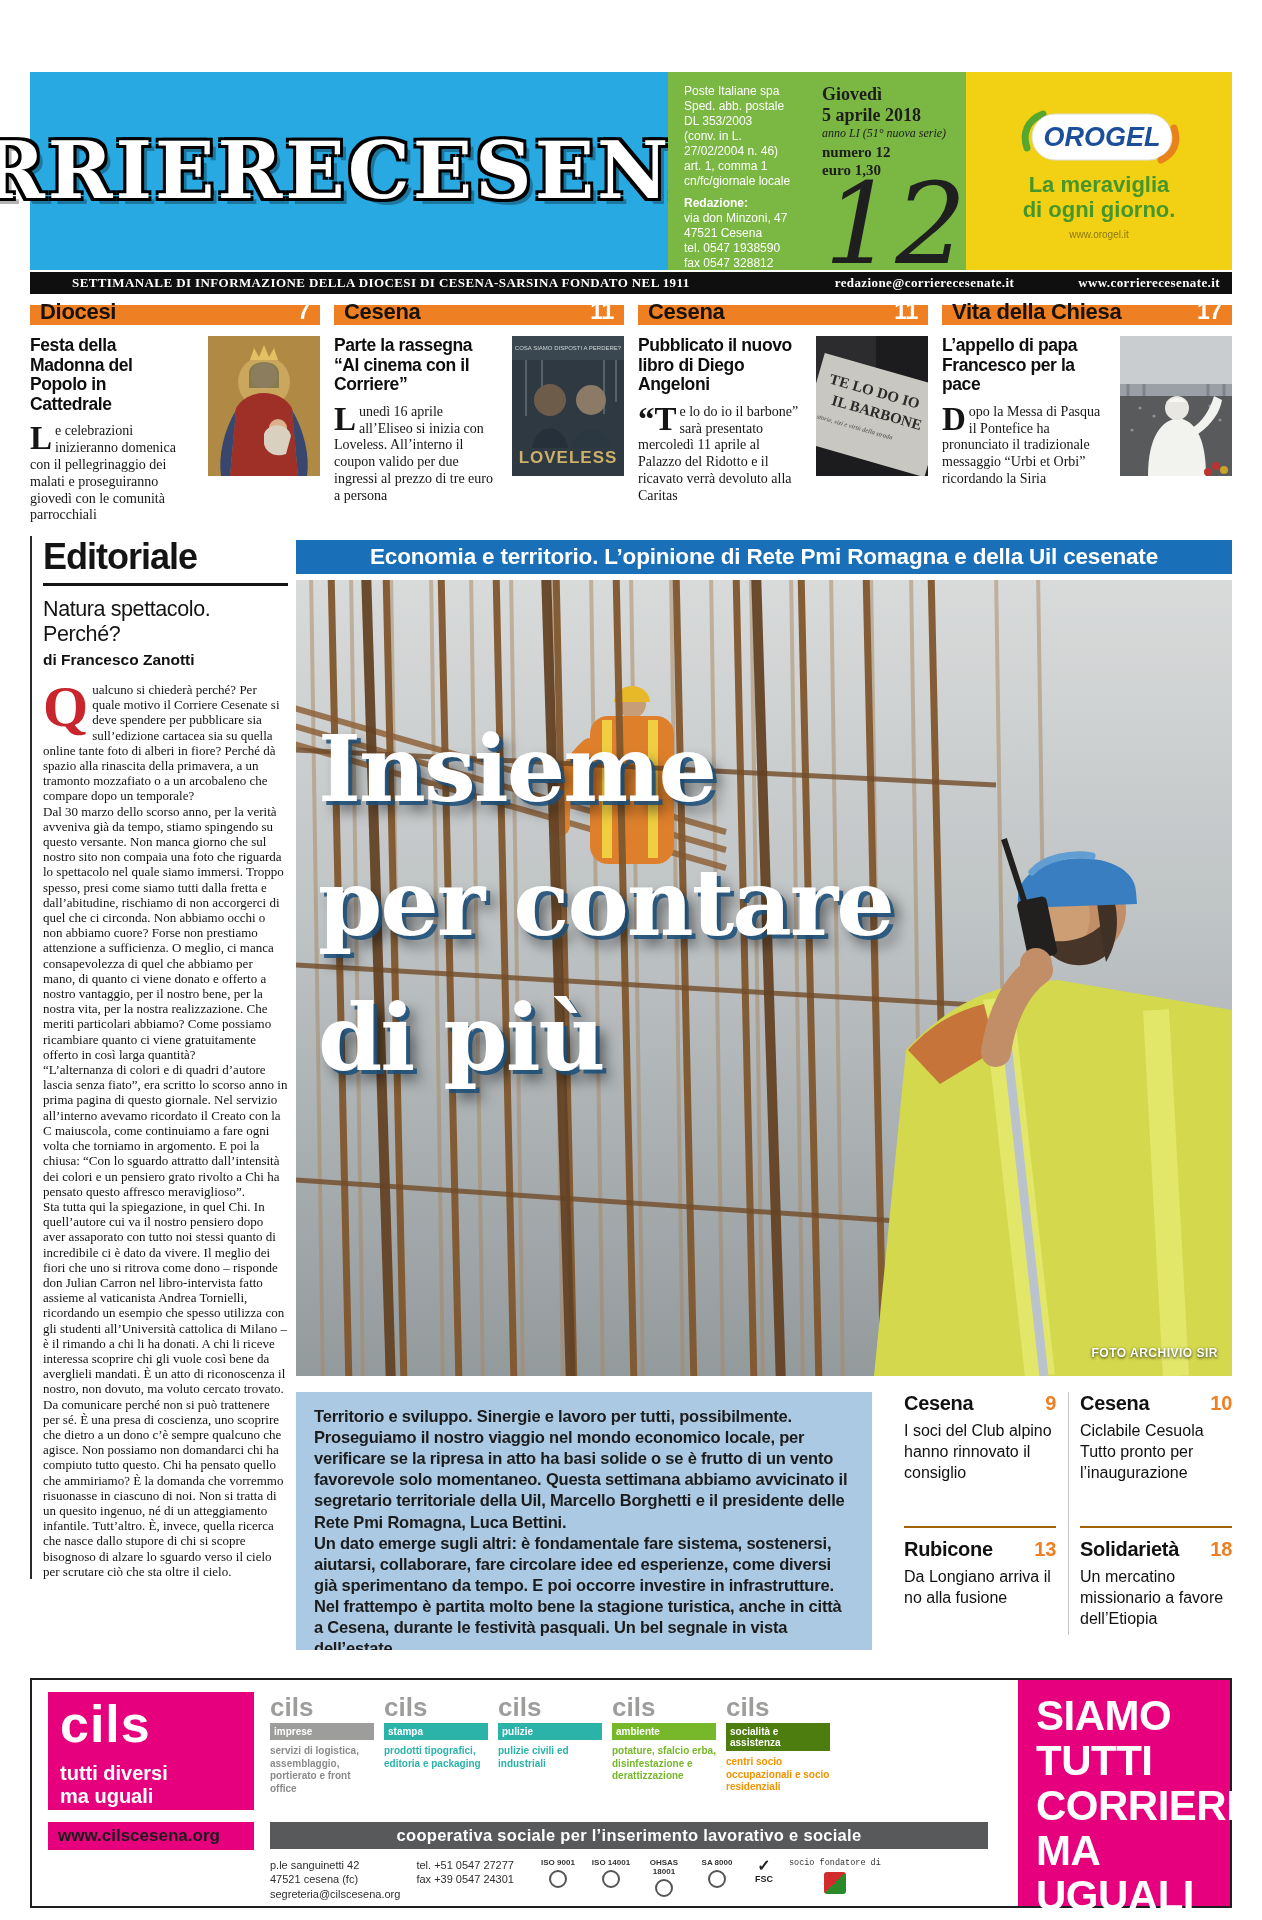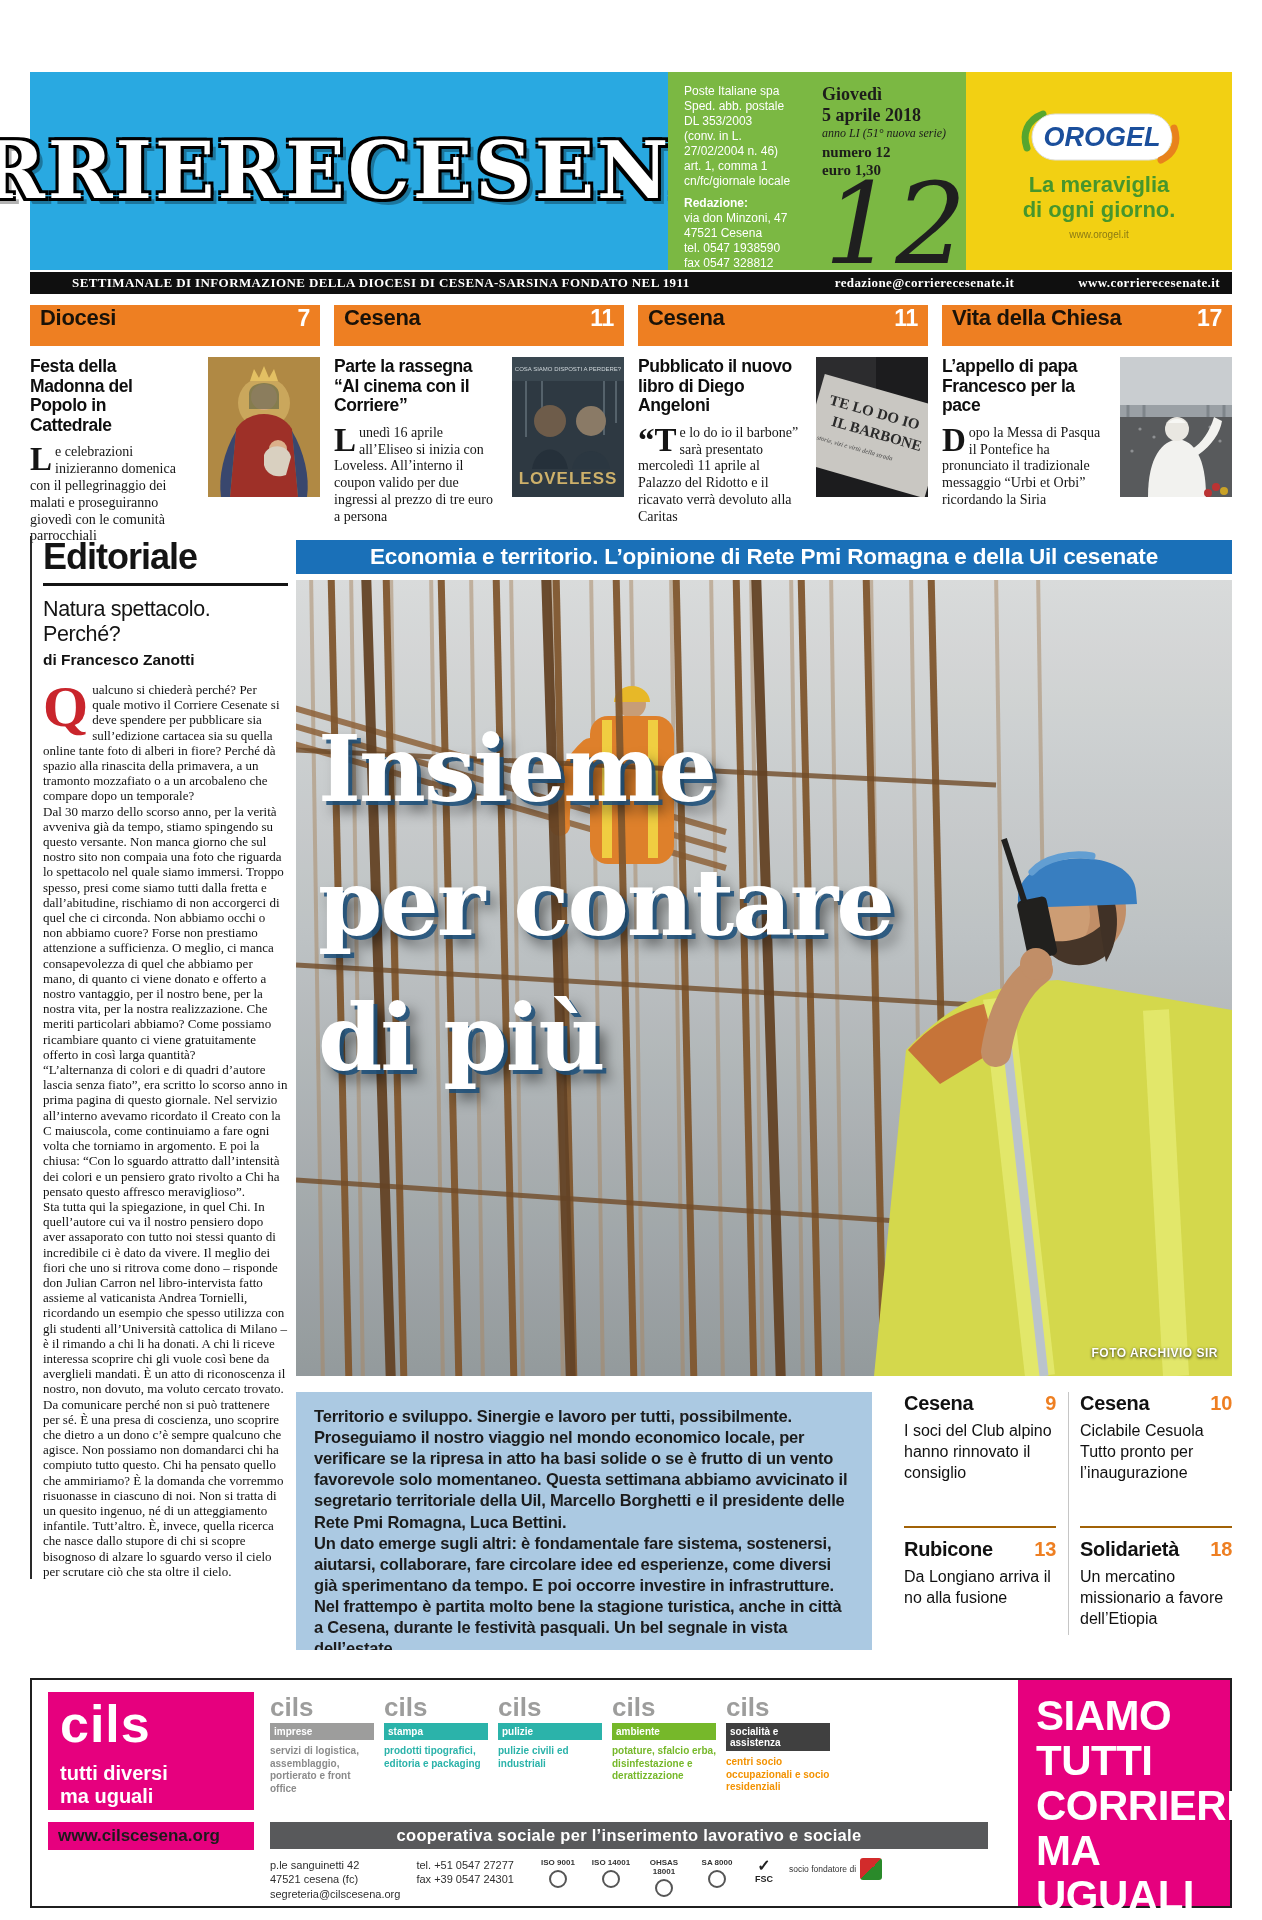--- a/index.html
+++ b/index.html
@@ -30,21 +30,21 @@
   .orogel-tagline { color:#46962c; font-weight:bold; font-size:22px; line-height:1.15; text-align:center; }
   .orogel-url { color:#8a7a14; font-size:10px; margin-top:7px; }
   .black-strip { left:30px; top:272px; width:1202px; height:22px; background:#0f0f0f; color:#fff;
     display:flex; align-items:center; font-family:"Liberation Serif", serif; font-weight:bold;
     font-size:13px; letter-spacing:0.4px; padding:0 12px 0 42px; }
   .strip-email { margin-left:auto; margin-right:64px; }
 
   
   .teasers { left:30px; top:305px; width:1202px; display:flex; gap:14px; }
   .teaser { width:290px; }
-  .teaser-bar { height:41px; background:#ee7f22; display:flex; align-items:flex-start; padding:0 10px;
+  .teaser-bar { height:20px; background:#ee7f22; display:flex; align-items:flex-end; padding:0 10px;
     font-weight:bold; font-size:22px; color:#1a1208; letter-spacing:-0.3px; }
   .teaser-page { margin-left:auto; color:#fff; font-size:23px; }
   .teaser-row { display:flex; gap:16px; margin-top:11px; }
   .teaser-text { flex:1; min-width:0; }
   .teaser-headline { font-weight:bold; font-size:17.5px; line-height:1.12; letter-spacing:-0.4px;
     color:#0e0e0e; margin-bottom:9px; min-height:56px; }
   .teaser-copy { font-family:"Liberation Serif", serif; font-size:14px; line-height:1.2; color:#151515; }
   .dropcap { float:left; font-family:"Liberation Serif", serif; font-weight:bold; font-size:33px;
     line-height:0.78; margin:3px 3px 0 0; }
   .teaser-img { width:112px; height:140px; flex:none; }
@@ -92,32 +92,32 @@
   .cils-url { position:absolute; left:16px; top:142px; width:206px; height:28px; background:#e6007e;
     color:#1b1b1b; font-weight:bold; font-size:17px; display:flex; align-items:center; padding-left:10px; }
   .divisions { position:absolute; left:238px; top:14px; width:560px; display:flex; gap:10px; }
   .division { flex:1; min-width:0; }
   .div-cils { color:#9d9d9c; font-weight:bold; font-size:26px; line-height:1; }
   .div-bar { margin-top:3px; color:#fff; font-weight:bold; font-size:10px; line-height:1.12; padding:3px 4px; min-height:17px; }
   .div-desc { margin-top:5px; font-weight:bold; font-size:10px; line-height:1.25; }
   .bg-gray { background:#9d9d9c; } .tx-gray { color:#8b8b8b; }
   .bg-teal { background:#2bb3aa; } .tx-teal { color:#2bb3aa; }
   .bg-green { background:#76b82a; } .tx-green { color:#76b82a; }
-  .bg-orange { background:#404040; } .tx-orange { color:#f39200; }
+  .bg-orange { background:#4d7c0f; } .tx-orange { color:#f39200; }
   .coop-bar { position:absolute; left:238px; top:142px; width:718px; height:27px; background:#58595b; color:#fff;
     font-weight:bold; font-size:16.5px; display:flex; align-items:center; justify-content:center; letter-spacing:0.3px; }
   .cils-info { position:absolute; left:238px; top:178px; width:718px; display:flex; gap:16px;
     font-size:11px; color:#2e2e2e; align-items:flex-start; }
   .addr, .phones { line-height:1.3; }
   .certs { display:flex; gap:9px; margin-left:6px; }
   .cert { text-align:center; font-size:8px; font-weight:bold; color:#333; width:44px; }
   .cert-circle { width:18px; height:18px; border:2px solid #555; border-radius:50%; margin:3px auto 0; }
   .fsc { text-align:center; font-weight:bold; font-size:9px; color:#222; }
   .fsc-mark { font-size:16px; line-height:1; }
-  .founder { font-size:8.5px; color:#333; display:flex; flex-direction:row; align-items:center; gap:4px; }
+  .founder { font-size:8.5px; color:#333; display:flex; flex-direction:column; align-items:center; gap:4px;font-family:Liberation Mono, monospace; }
   .founder-logo { width:22px; height:22px; border-radius:3px;
     background:linear-gradient(135deg,#d22b2b 50%,#2a8a2a 50%); }
   .siamo { position:absolute; right:0; top:0; bottom:0; width:212px; background:#e6007e; color:#fff;
     padding:14px 0 0 18px; font-weight:bold; font-size:42px; line-height:1.07; letter-spacing:-0.5px; }
 </style>
 </head>
 <body>
 
 <div>
 

